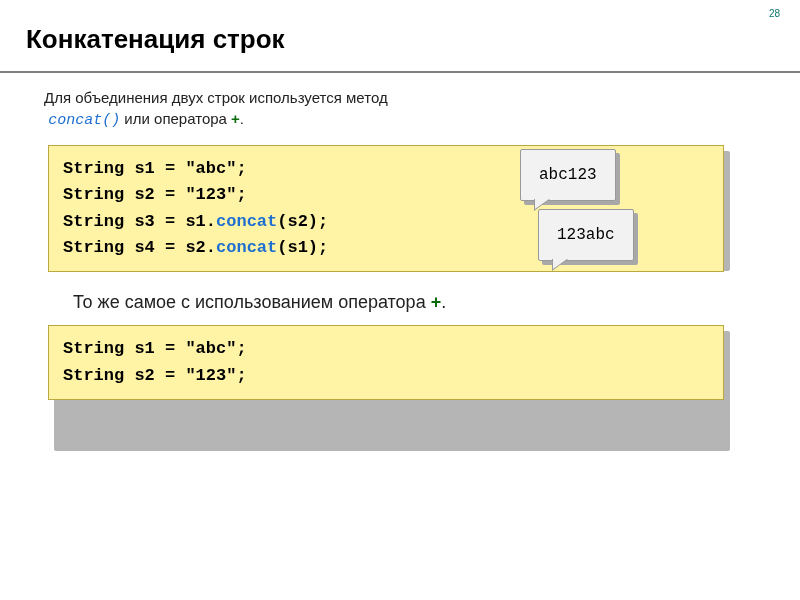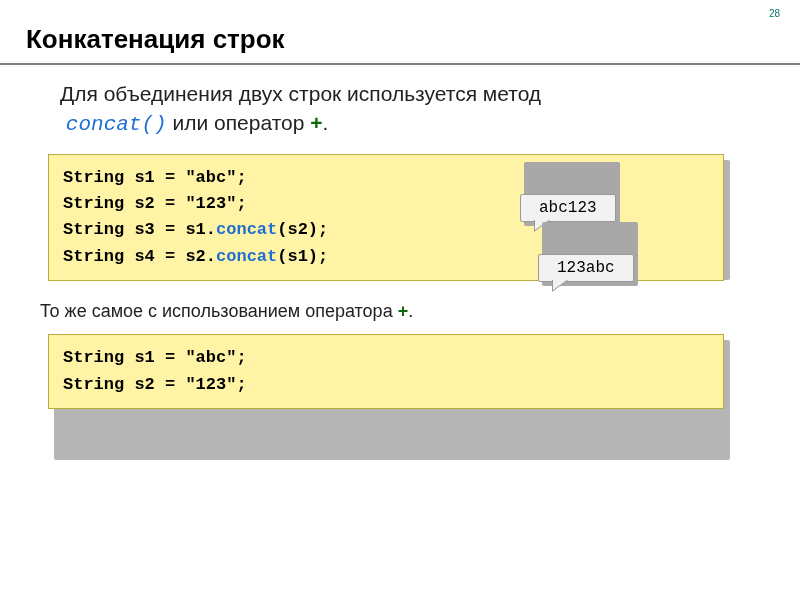--- a/index.html
+++ b/index.html
@@ -15,32 +15,32 @@
     position: absolute;
     top: 8px;
     right: 20px;
     font-size: 10px;
     color: #0f766e;
   }
   .title {
     font-size: 26px;
     font-weight: bold;
     color: #000;
-    padding: 24px 26px 8px 26px;
+    padding: 24px 26px 16px 26px;
     border-radius: 31px;
   }
   .title-underline {
     height: 2px;
     background: #808080;
     margin: 0 0 14px 0;
   }
   .intro-text {
-    font-size: 21px;
+    font-size: 15px;
     color: #222;
-    padding: 0 26px 14px 60px;
+    padding: 0 26px 14px 44px;
     line-height: 1.4;
   }
   .method-name {
     font-family: "Courier New", monospace;
     color: #1f6fd1;
     font-style: italic;
   }
   .plus-op {
     color: #0b6b0b;
     font-weight: bold;
@@ -83,26 +83,25 @@
     left: 4px;
     width: 100%;
     height: 100%;
     background: #a8a8a8;
     border-radius: 2px;
   }
   .callout-box {
     position: relative;
     background: #f2f2f2;
     border: 1px solid #999;
-    padding: 4px 18px;
+    padding: 16px 18px;
     font-family: "Courier New", monospace;
     font-size: 16px;
     color: #000;
     border-radius: 2px;
-    margin-top: 36px;
   }
   .callout-tail {
     position: absolute;
     bottom: -9px;
     left: 14px;
     width: 0;
     height: 0;
     border-left: 0px solid transparent;
     border-right: 14px solid transparent;
     border-top: 10px solid #f2f2f2;
@@ -116,33 +115,34 @@
     height: 0;
     border-left: 0px solid transparent;
     border-right: 16px solid transparent;
     border-top: 12px solid #999;
     z-index: 2;
   }
   .second-text {
     font-size: 18px;
     color: #222;
     padding: 4px 26px 12px 40px;
+    margin-left: 33px;
   }
 </style>
 </head>
 <body>
 
 <div class="page-number">28</div>
 
 <h1 class="title">Конкатенация строк</h1>
 <div class="title-underline"></div>
 
 <div class="intro-text">
   <span>Для объединения двух строк используется метод</span><br>
-  &nbsp;<span class="method-name">concat()</span><span> или оператор </span><span class="plus-op">+</span><span>.</span>
+  &nbsp;<span class="method-name">concat()</span><span> или оператора </span><span class="plus-op">+</span><span>.</span>
 </div>
 
 <div class="code-wrap">
   <div class="code-shadow" style="height:120px;"></div>
   <div class="code-block">
     <div><span>String s1 = </span><span>"abc"</span><span>;</span></div>
     <div><span>String s2 = </span><span>"123"</span><span>;</span></div>
     <div><span>String s3 = s1.</span><span class="kw-blue">concat</span><span>(s2);</span></div>
     <div><span>String s4 = s2.</span><span class="kw-blue">concat</span><span>(s1);</span></div>
   </div>

